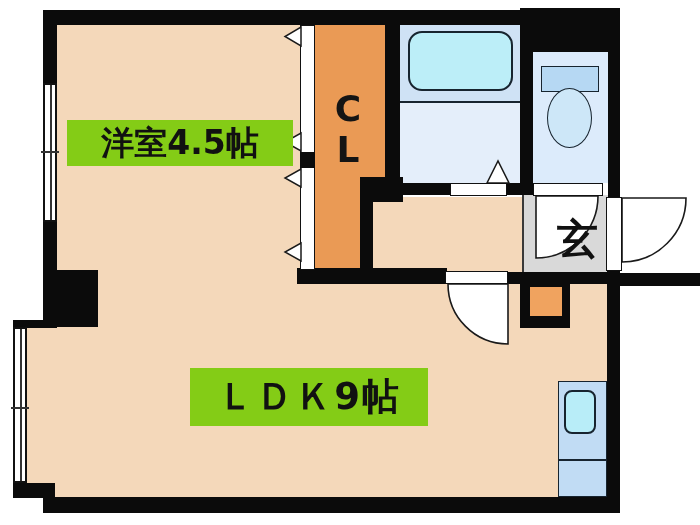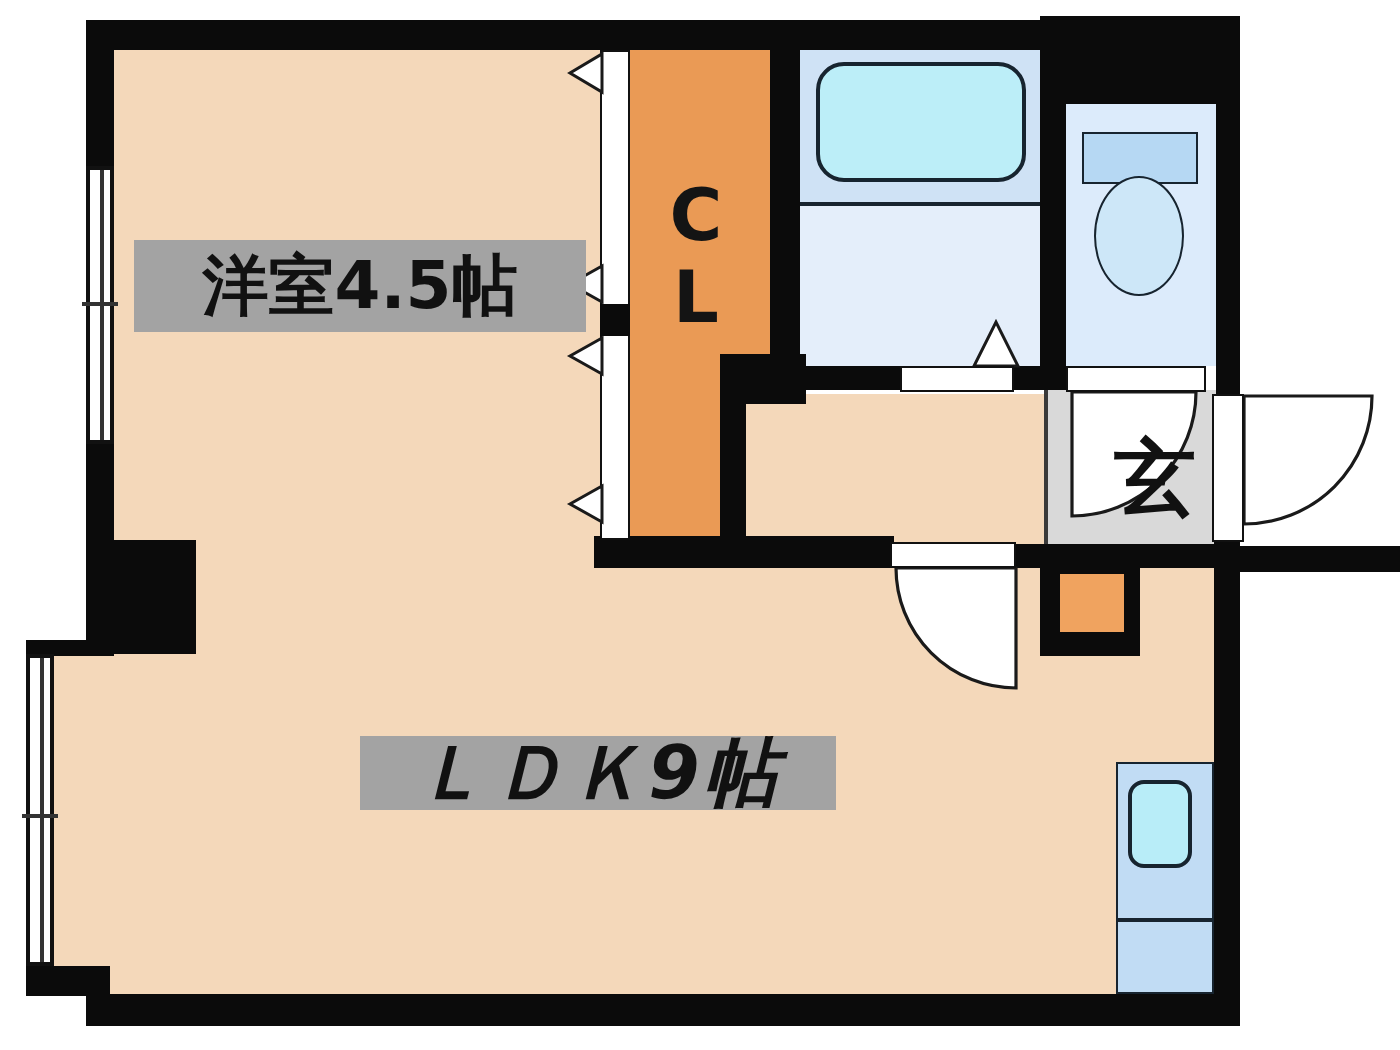--- a/index.html
+++ b/index.html
@@ -6,21 +6,21 @@
   #plan{position:relative;width:700px;height:525px;background:#ffffff;overflow:hidden;
         font-family:"DejaVu Sans",sans-serif;}
   .abs{position:absolute;}
   .wall{position:absolute;background:#0b0b0b;}
   .fill{position:absolute;}
   .window{position:absolute;background:#ffffff;border:2px solid #111;box-sizing:border-box;}
   .window .sash{position:absolute;left:50%;top:0;bottom:0;width:1.5px;background:#333;}
   .window .tick{position:absolute;left:-4px;right:-4px;height:1.5px;background:#333;}
   .leaf{position:absolute;background:#ffffff;border:1.5px solid #111;box-sizing:border-box;}
   .fixture{position:absolute;box-sizing:border-box;border:2px solid #17242f;}
-  .plate{position:absolute;background:#a3a3a3;display:flex;align-items:center;justify-content:center;
+  .plate{position:absolute;background:#84cc16;display:flex;align-items:center;justify-content:center;
          color:#111;font-weight:600;white-space:nowrap;}
   svg.overlay{position:absolute;left:0;top:0;pointer-events:none;}
   .cltxt{position:absolute;display:flex;flex-direction:column;align-items:center;
          color:#141414;font-weight:700;font-size:36px;line-height:41px;}
   .genkan-label{position:absolute;color:#111;font-weight:600;font-size:41px;line-height:48px;}
 </style>
 </head>
 <body>
 
 <div id="plan">
@@ -91,20 +91,20 @@
 
   <div class="fixture" style="left: 408px; top: 31px; width: 105px; height: 60px; border-radius: 14px; background-color: rgb(188, 238, 248);"></div>
   <div class="abs" style="left:400px;top:101px;width:120px;height:2px;background:#17242f;"></div>
   <div class="fixture" style="left: 541px; top: 66px; width: 58px; height: 26px; border-width: 1.5px; background-color: rgb(182, 216, 243);"></div>
   <div class="fixture" style="left: 547px; top: 88px; width: 45px; height: 60px; border-radius: 50%; border-width: 1.5px; background-color: rgb(205, 231, 248);"></div>
   <div class="fixture" style="left: 558px; top: 381px; width: 49px; height: 116px; border-width: 1.5px; background-color: rgb(193, 220, 244);"></div>
   <div class="abs" style="left:558px;top:459px;width:49px;height:2px;background:#17242f;"></div>
   <div class="fixture" style="left: 564px; top: 390px; width: 32px; height: 44px; border-radius: 8px; background-color: rgb(184, 237, 248);"></div>
 
   <div class="plate" style="left:67px;top:120px;width:226px;height:46px;font-size:33px;">洋室4.5帖</div>
-  <div class="plate" style="left:180px;top:368px;width:238px;height:37px;font-size:37px;letter-spacing:2px;font-style:italic;">ＬＤＫ9帖</div>
+  <div class="plate" style="left:190px;top:368px;width:238px;height:58px;font-size:37px;letter-spacing:2px;">ＬＤＫ9帖</div>
   <div class="cltxt" style="left:322px;top:88px;width:52px;">
     <span>C</span>
     <span>L</span>
   </div>
   <div class="genkan-label" style="left:557px;top:215px;">玄</div>
 
 </div>
 
 </body></html>

